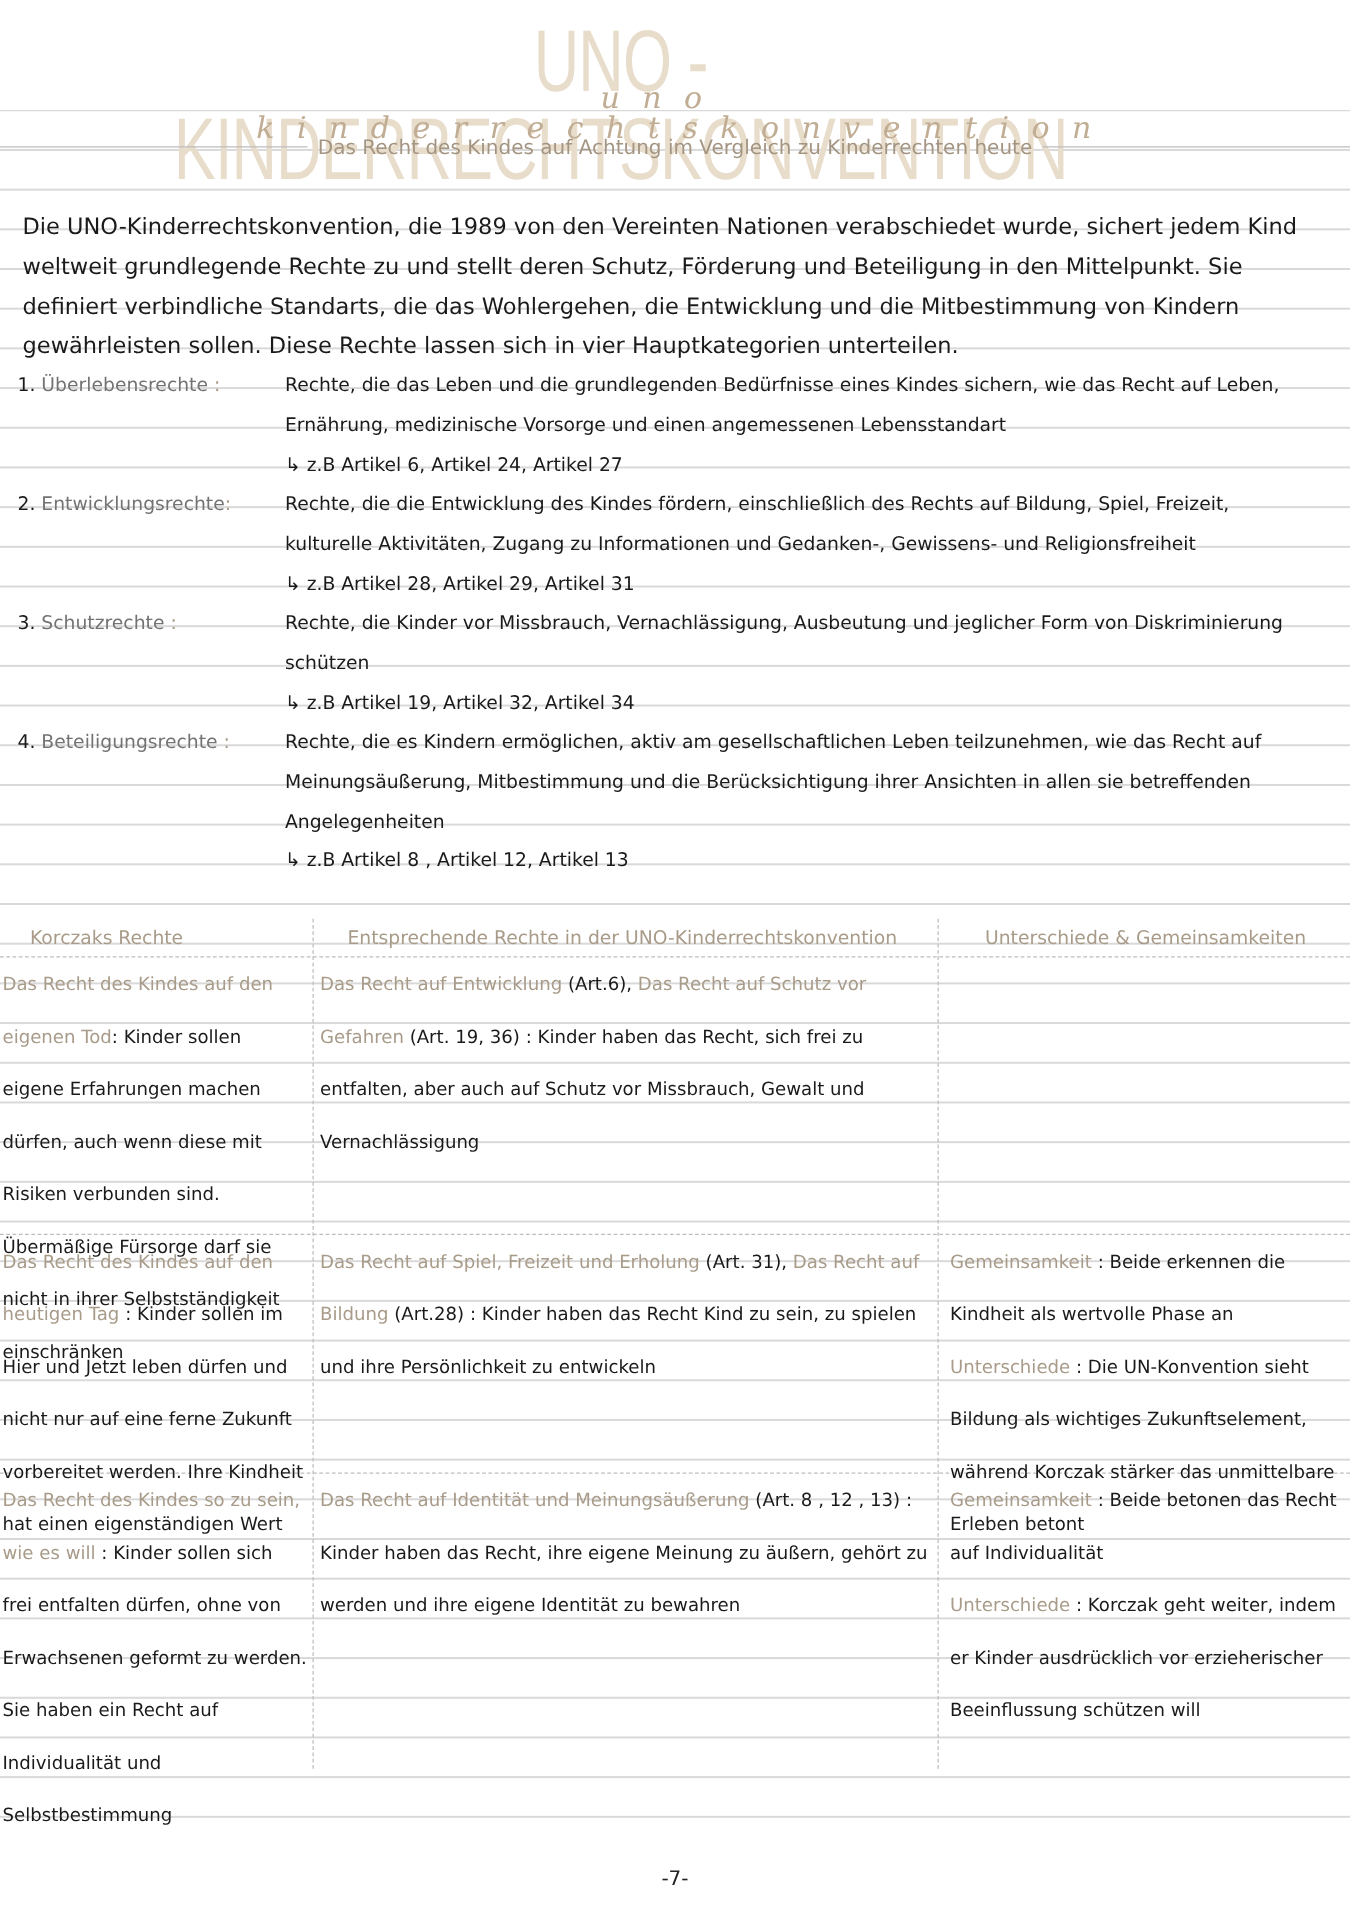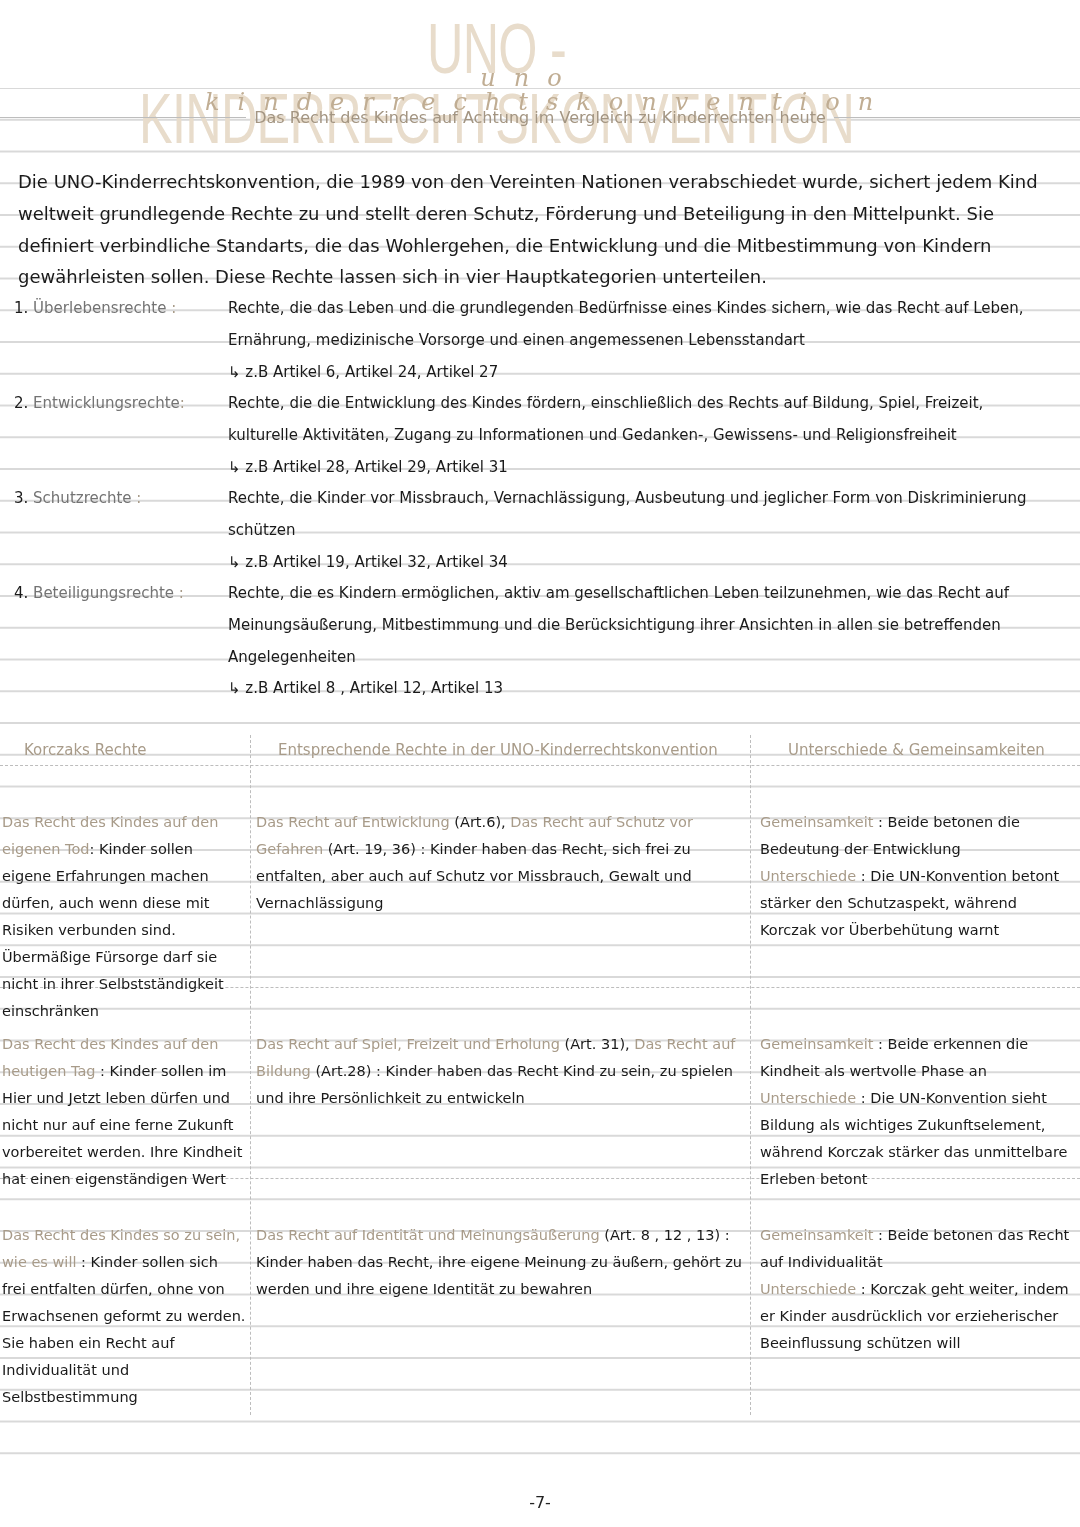--- a/index.html
+++ b/index.html
@@ -26,21 +26,21 @@
   .cat{position:absolute;left:14px;width:1050px;font-size:15px;line-height:31.75px;}
   .cat-label{position:absolute;left:0;top:0;width:210px;}
   .cat-num{color:#1a1a1a;}
   .cat-name{color:#737373;}
   .cat-body{position:absolute;left:214px;top:0;width:830px;}
   .accent{color:#a89b89;}
   .table{position:absolute;left:0;top:735px;width:1080px;height:680px;}
   .vline{position:absolute;top:0;height:680px;border-left:1px dashed #bdbdbd;}
   .hline{position:absolute;left:0;width:1080px;border-top:1px dashed #bdbdbd;}
   .th{position:absolute;top:0;font-size:15px;color:#a89b89;line-height:31.75px;}
-  .cell{position:absolute;font-size:14.5px;line-height:27px;margin-top:42px;}
+  .cell{position:absolute;font-size:14.5px;line-height:42px;}
   .page-num{position:absolute;left:0;top:1493px;width:1080px;text-align:center;font-size:16px;color:#222;}
 </style>
 </head>
 <body>
 
 <div class="ruled"></div>
 <div class="ruled-mask-top"></div>
 <div class="ruled-mask-bottom"></div>
 
 <div class="title-wrap">
@@ -110,24 +110,20 @@
   <div class="th" style="left:24px;text-align:right;">Korczaks Rechte</div>
   <div class="th" style="left:788px;">Unterschiede  &amp;  Gemeinsamkeiten</div>
   <div class="th" style="left:278px;">Entsprechende Rechte  in der UNO-Kinderrechtskonvention</div>
 
   <div class="cell" style="left:2px;top:32px;width:244px;">
     <span class="accent">Das Recht des Kindes auf den eigenen Tod</span><span>: Kinder sollen eigene Erfahrungen machen dürfen, auch wenn diese mit Risiken verbunden sind. Übermäßige Fürsorge darf sie nicht in ihrer Selbstständigkeit einschränken</span>
   </div>
   <div class="cell" style="left:256px;top:32px;width:490px;">
     <span class="accent">Das Recht auf Entwicklung</span><span> (Art.6), </span><span class="accent">Das Recht auf Schutz vor Gefahren</span><span> (Art. 19, 36) : </span><span>Kinder haben das Recht, sich frei zu entfalten, aber auch auf Schutz vor Missbrauch, Gewalt und Vernachlässigung</span>
   </div>
-  <div class="cell" style="left:760px;top:32px;width:312px;">
-    <span class="accent">Gemeinsamkeit</span><span> : Beide betonen die Bedeutung der Entwicklung</span><br>
-    <span class="accent">Unterschiede</span><span> : Die UN-Konvention betont stärker den Schutzaspekt, während Korczak vor Überbehütung warnt</span>
-  </div>
 
   <div class="cell" style="left:2px;top:254px;width:244px;">
     <span class="accent">Das Recht des Kindes auf den heutigen Tag</span><span> : Kinder sollen im Hier und Jetzt leben dürfen und nicht nur auf eine ferne Zukunft vorbereitet werden. Ihre Kindheit hat einen eigenständigen Wert</span>
   </div>
   <div class="cell" style="left:256px;top:254px;width:490px;">
     <span class="accent">Das Recht auf Spiel, Freizeit und Erholung</span><span> (Art. 31), </span><span class="accent">Das Recht auf Bildung</span><span> (Art.28) : </span><span>Kinder haben das Recht Kind zu sein, zu spielen und ihre Persönlichkeit zu entwickeln</span>
   </div>
   <div class="cell" style="left:760px;top:254px;width:312px;">
     <span class="accent">Gemeinsamkeit</span><span> : Beide erkennen die Kindheit als wertvolle Phase an</span><br>
     <span class="accent">Unterschiede</span><span> : Die UN-Konvention sieht Bildung als wichtiges Zukunftselement, während Korczak stärker das unmittelbare Erleben betont</span>

